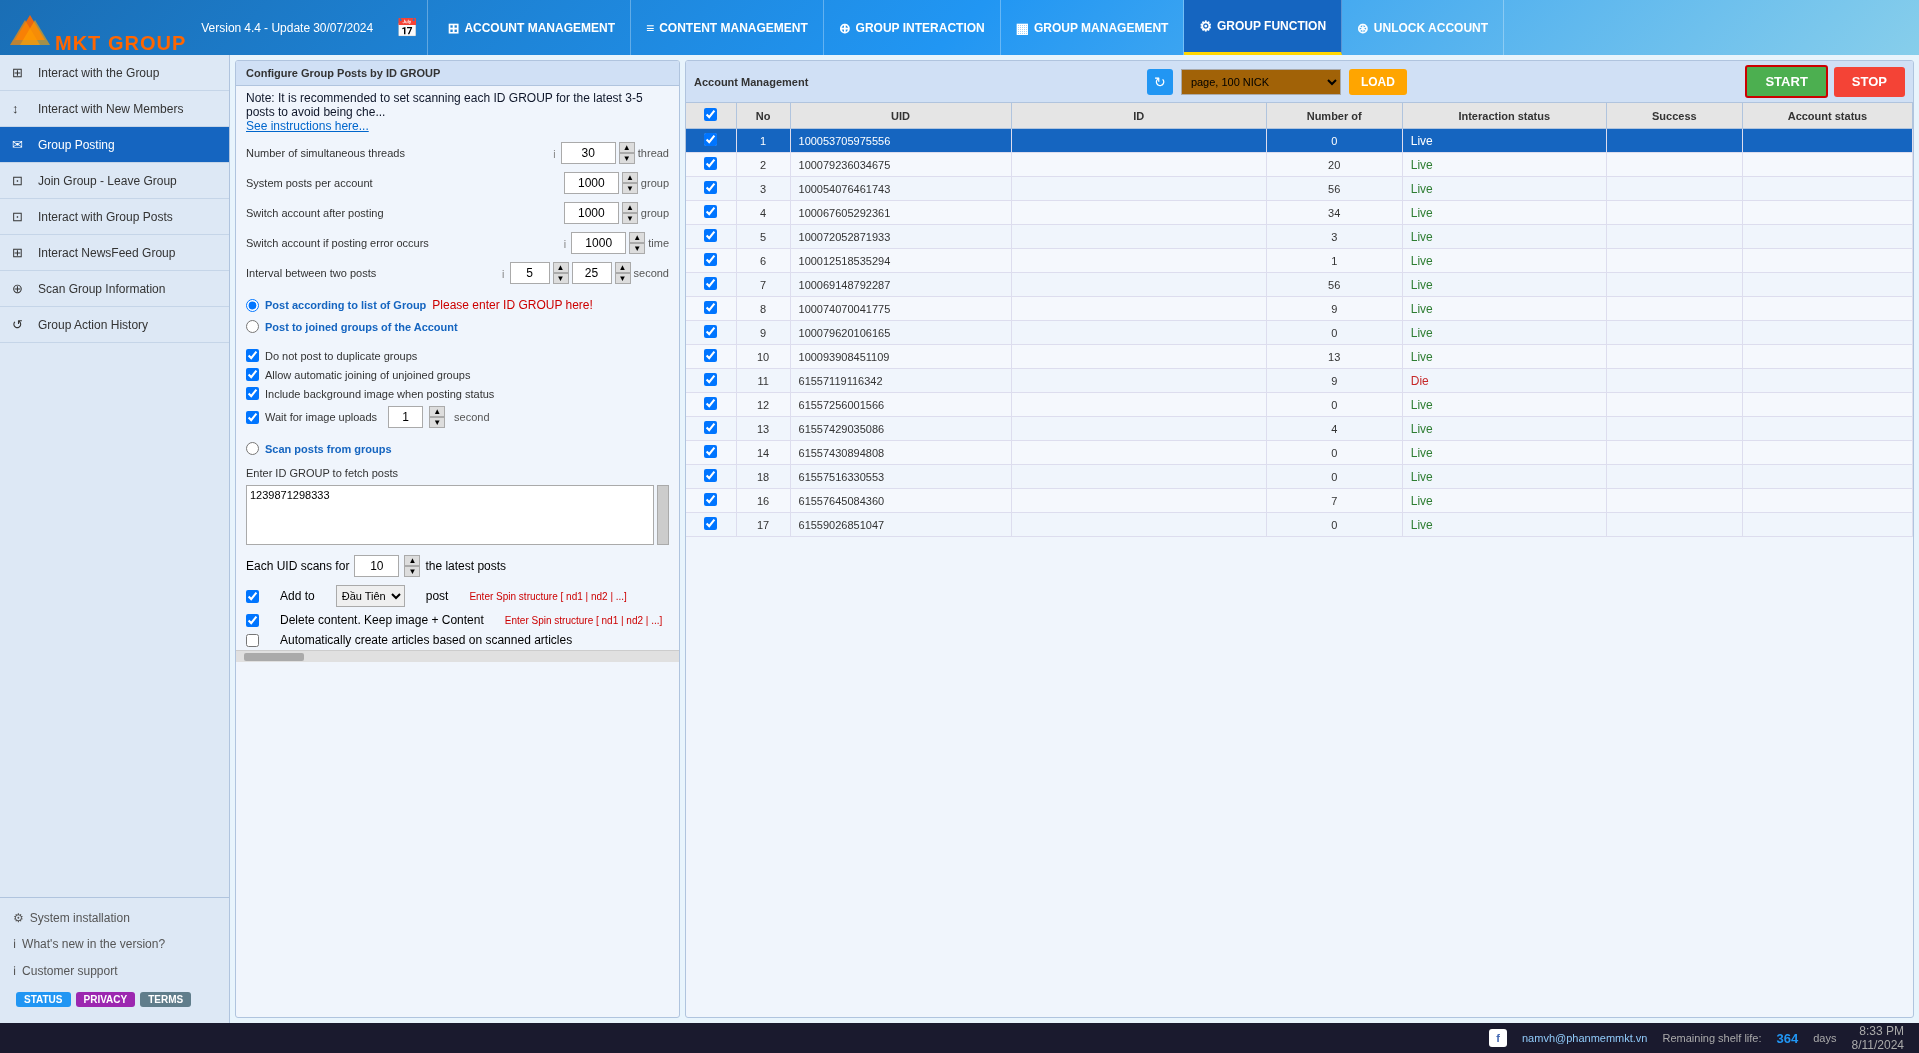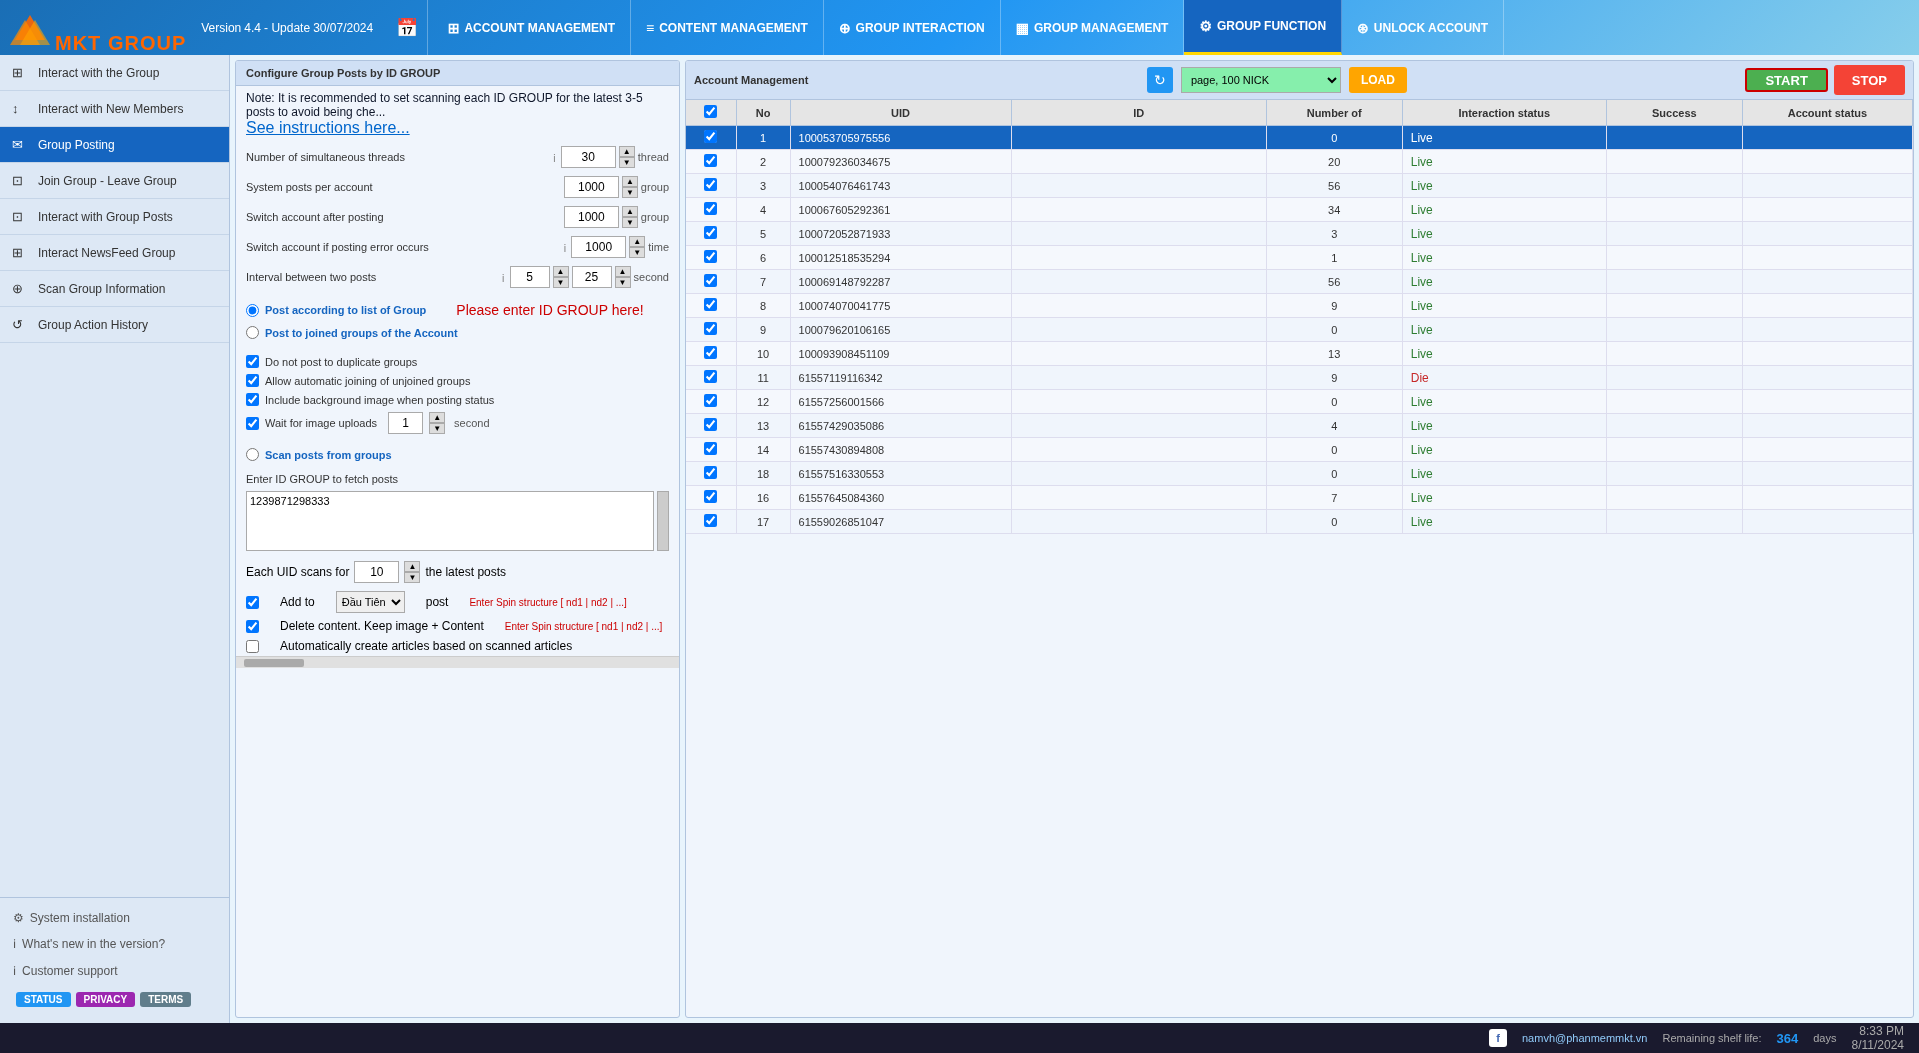--- a/index.html
+++ b/index.html
@@ -61,23 +61,23 @@
 
     .add-to-row { display: flex; align-items: center; gap: 21px; padding: 3px 10px; }
     .add-to-row select { height: 22px; border: 1px solid #aaa; padding: 1px; font-size: 11px; }
     .spin-link { color: #cc0000; text-decoration: none; font-size: 10px; }
 
     
     .account-panel { flex: 1; background: #f0f5fc; border: 1px solid #b0c4de; margin: 5px 5px 5px 0; border-radius: 3px; display: flex; flex-direction: column; overflow: hidden; }
     .account-header { background: #d0e0f5; padding: 4px 8px; border-bottom: 1px solid #b0c4de; display: flex; align-items: center; justify-content: space-between; }
     .account-header-title { font-weight: bold; color: #333; font-size: 11px; }
     .account-controls { display: flex; align-items: center; gap: 8px; }
-    .account-selector { height: 26px; border: 1px solid #aaa; padding: 2px 5px; font-size: 11px; background: #86efac; min-width: 160px; }
+    .account-selector { height: 26px; border: 1px solid #aaa; padding: 2px 5px; font-size: 11px; background: #a16207; min-width: 160px; }
     .load-btn { background: #FFA500; color: white; border: none; padding: 3px 12px; border-radius: 3px; cursor: pointer; font-weight: bold; font-size: 12px; height: 26px; }
-    .start-btn { background: #4CAF50; color: white; border: 2px solid #cc0000; padding: 1px 18px; border-radius: 3px; cursor: pointer; font-weight: bold; font-size: 13px; height: 24px; }
+    .start-btn { background: #4CAF50; color: white; border: 2px solid #cc0000; padding: 1px 18px; border-radius: 3px; cursor: pointer; font-weight: bold; font-size: 13px; height: 33px; }
     .stop-btn { background: #f44336; color: white; border: none; padding: 3px 18px; border-radius: 3px; cursor: pointer; font-weight: bold; font-size: 13px; height: 30px; }
     .refresh-btn { background: #2196F3; color: white; border: none; width: 26px; height: 26px; border-radius: 3px; cursor: pointer; font-size: 14px; }
 
     .action-btns { display: flex; align-items: center; gap: 6px; }
 
     
     .table-container { flex: 1; overflow-y: auto; }
     table { width: 100%; border-collapse: collapse; }
     thead tr { background: #e5e5e5; position: sticky; top: 0; }
     th { padding: 5px 8px; text-align: center; border-bottom: 1px solid #b0c4de; border-right: 1px solid #b0c4de; font-size: 11px; font-weight: bold; color: #333; }
@@ -222,21 +222,21 @@
       </div>
     </div>
   </div>
 
   <div class="main-content">
 
     <div class="config-panel">
       <div class="panel-title">Configure Group Posts by ID GROUP</div>
       <div class="panel-note">
         <span style="color:#0f172a;">Note: It is recommended to set scanning each ID GROUP for the latest 3-5 posts to avoid being che...</span><br>
-        <a href="#" style="color:#0066cc; font-size:16px;margin-top:37px;">See instructions here...</a>
+        <a href="#" style="color:#0066cc; font-size:12px;margin-top:37px;">See instructions here...</a>
       </div>
 
       <div class="form-row">
         <span class="form-label">Number of simultaneous threads</span>
         <span class="info-icon">ℹ</span>
         <div class="form-input-group">
           <input type="text" class="spin-input" value="30" style="">
           <div style="display:flex;flex-direction:column;">
             <div class="spin-btn">▲</div>
             <div class="spin-btn">▼</div>
@@ -297,21 +297,21 @@
             <div class="spin-btn">▼</div>
           </div>
           <span class="unit-text">second</span>
         </div>
       </div>
 
       <div class="radio-section">
         <div class="radio-option">
           <input type="radio" name="post-method" id="post-list" checked="" style="">
           <label for="post-list">Post according to list of Group</label>
-          <a href="#" style="color:#cc0000; font-size:14px; margin-left:24px;">Please enter ID GROUP here!</a>
+          <a href="#" style="color:#cc0000; font-size:12px; margin-left:0;">Please enter ID GROUP here!</a>
         </div>
         <div class="radio-option">
           <input type="radio" name="post-method" id="post-joined" style="">
           <label for="post-joined">Post to joined groups of the Account</label>
         </div>
       </div>
 
       <div class="checkbox-section">
         <div class="checkbox-row">
           <input type="checkbox" id="no-dup" checked="" style="">

